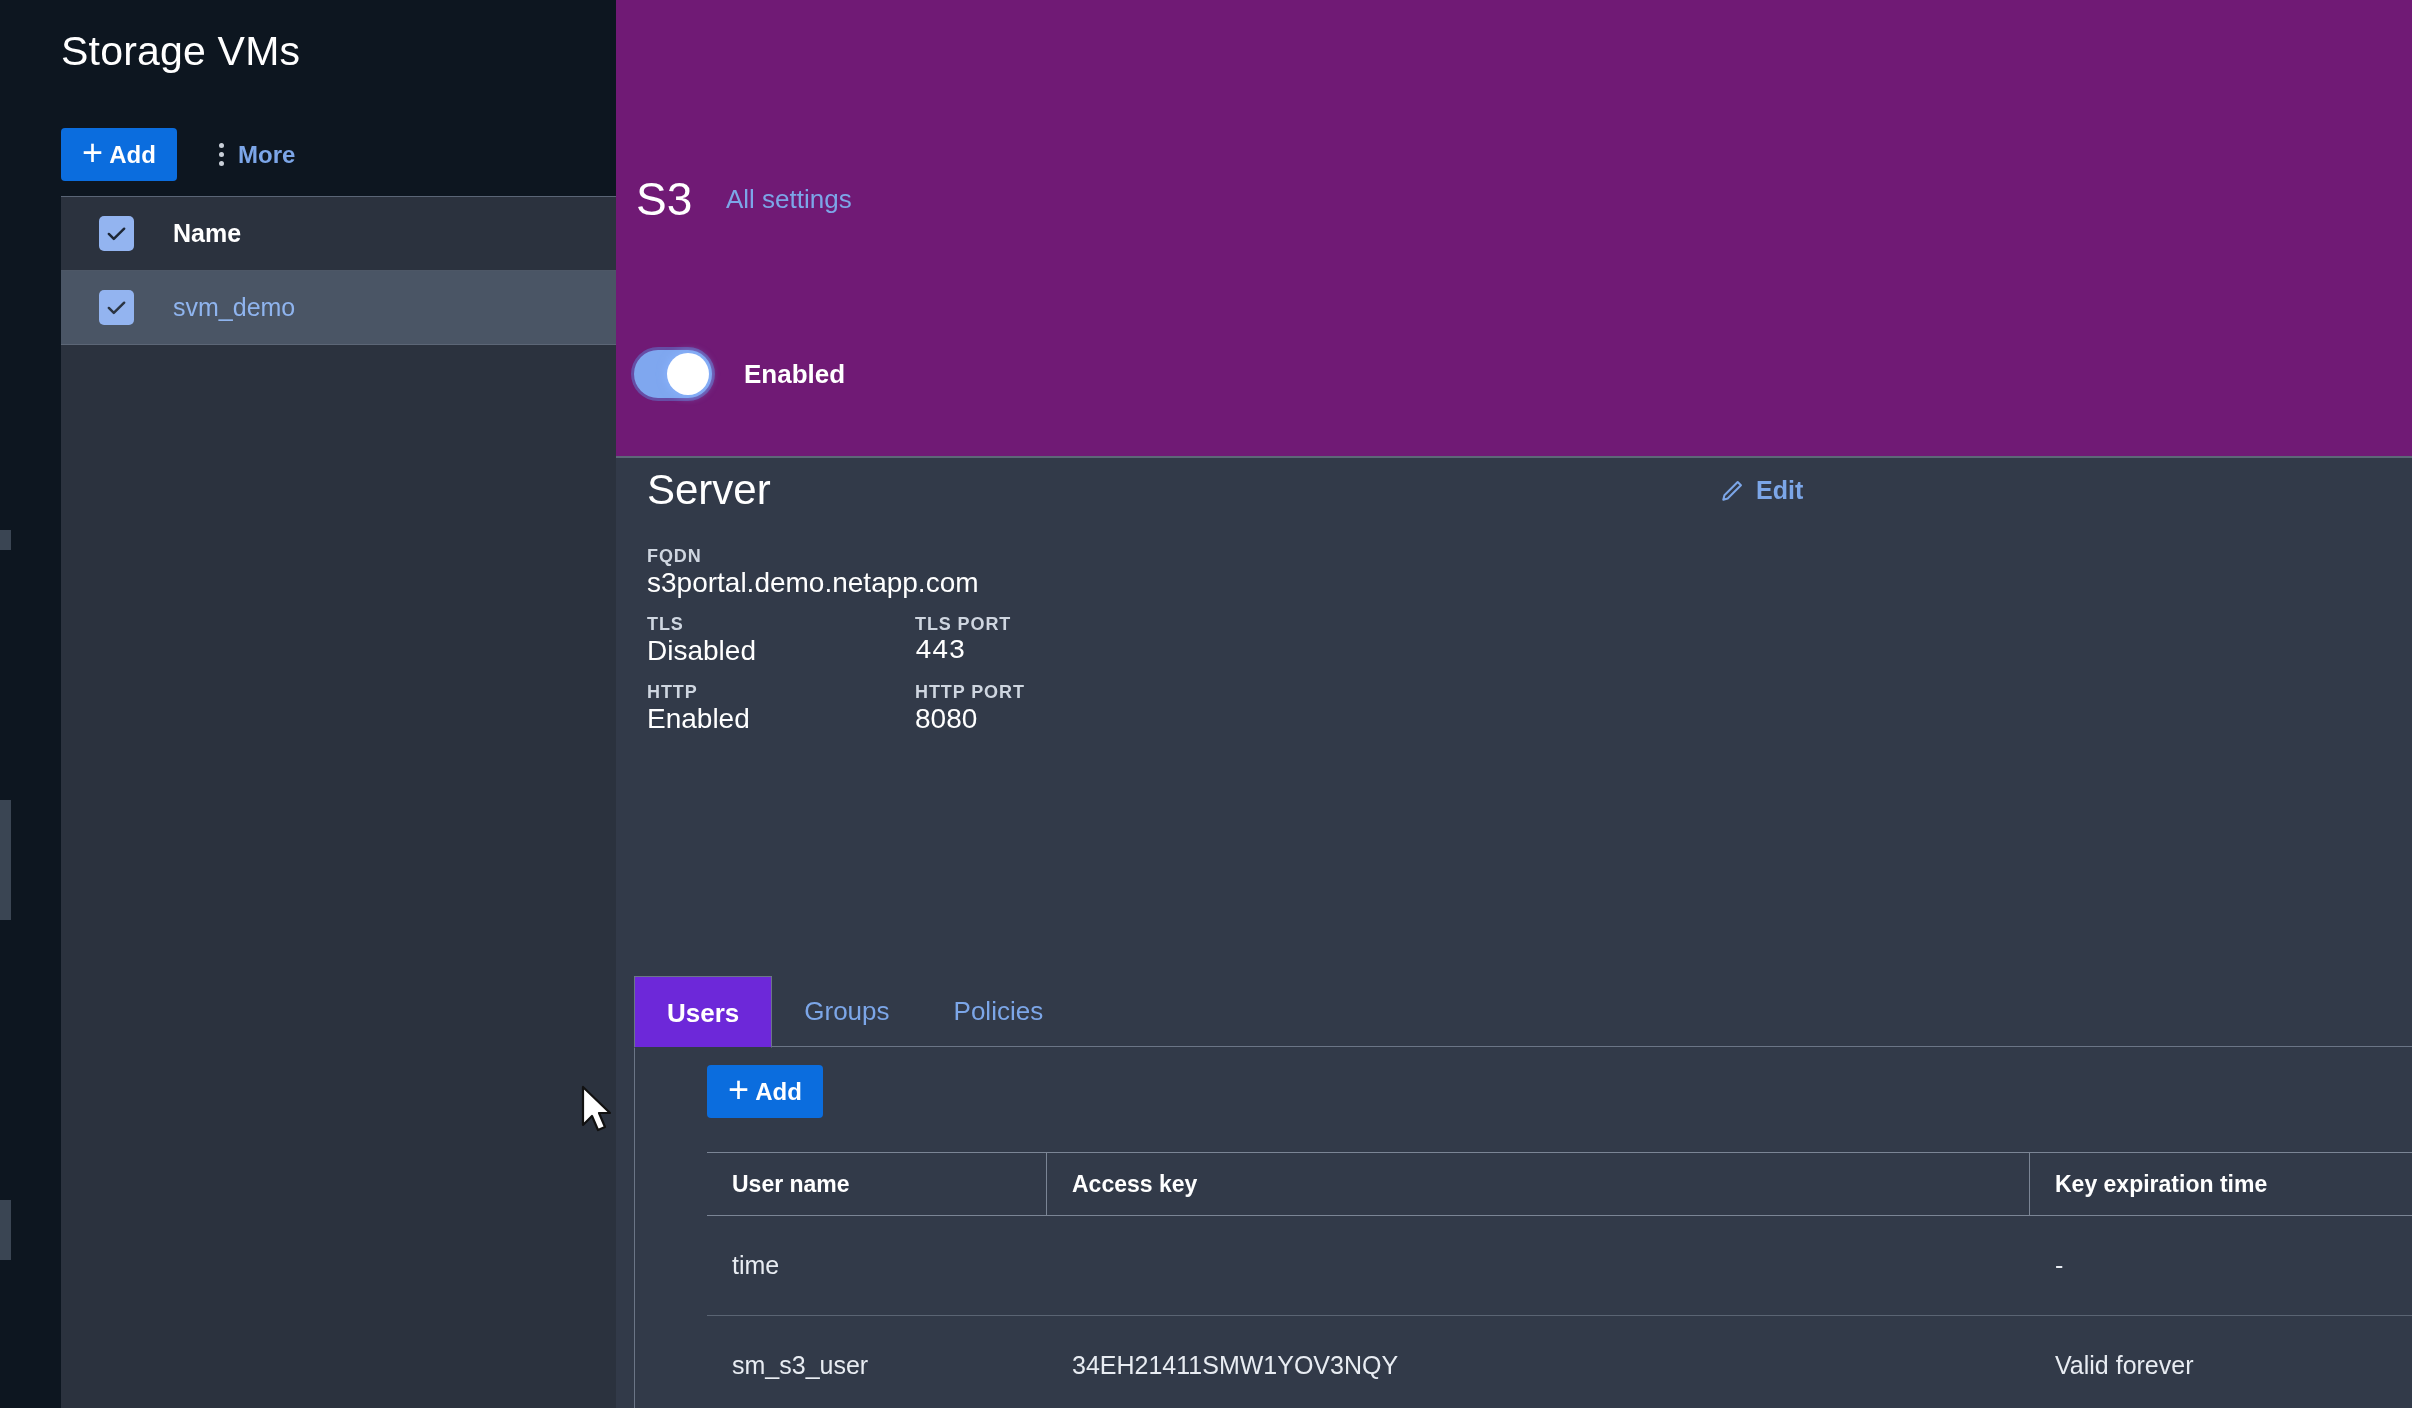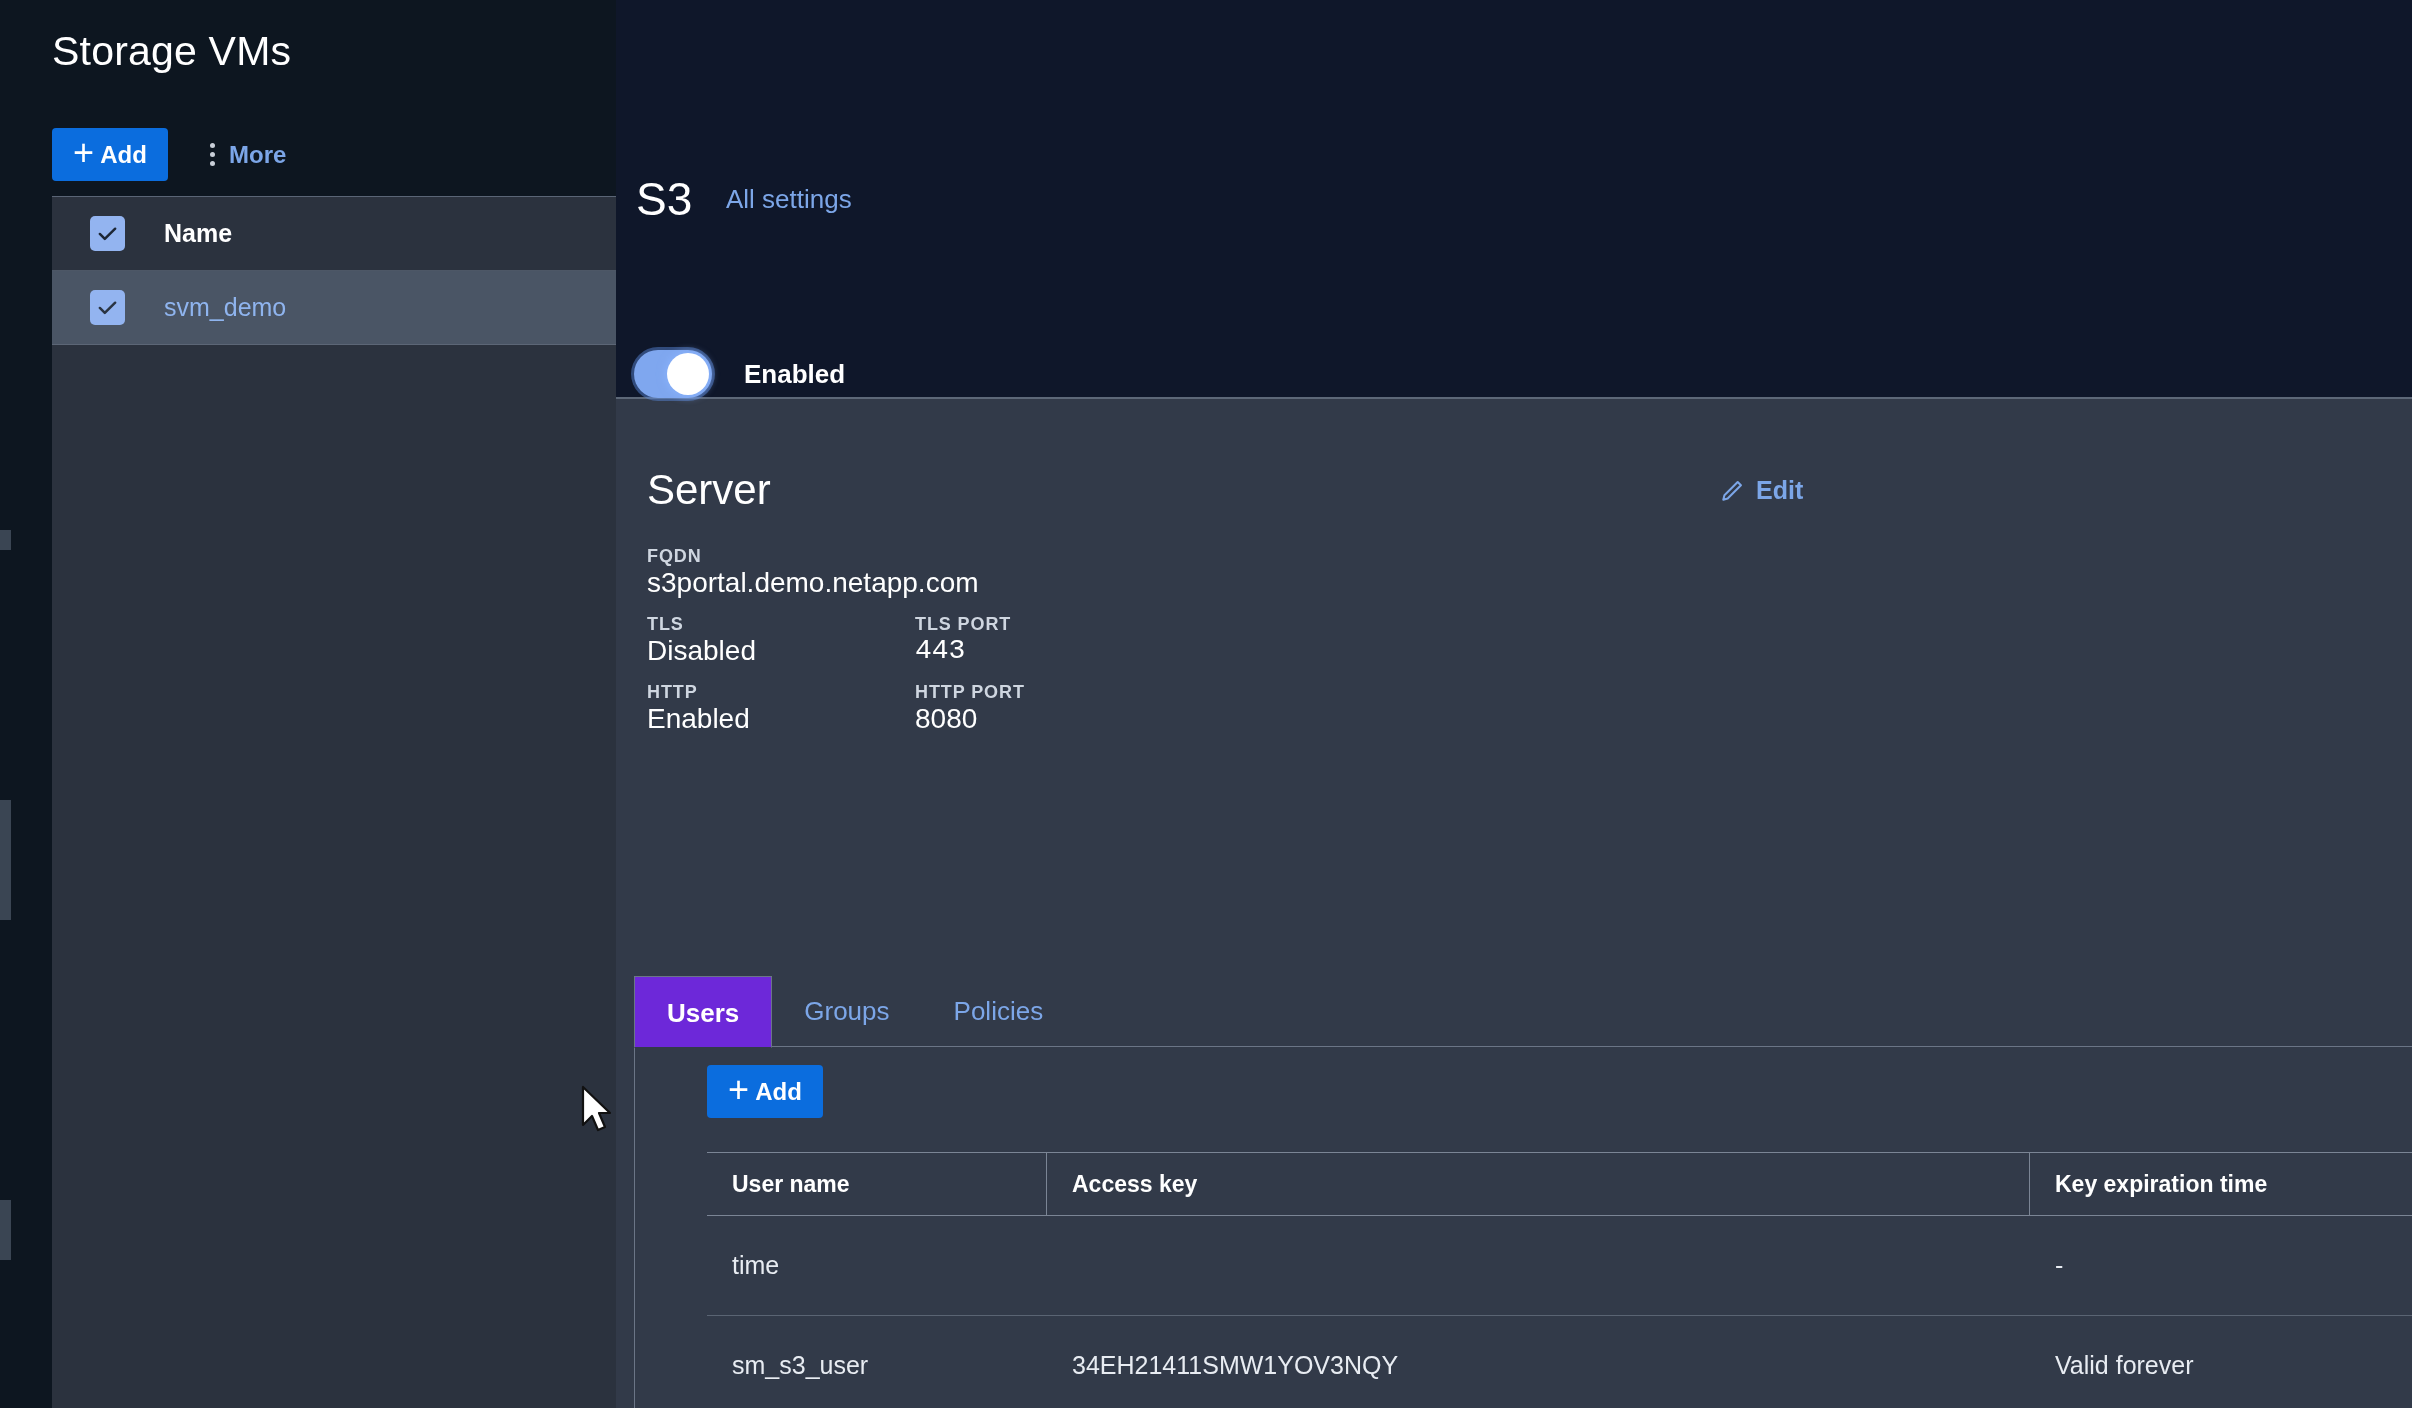--- a/index.html
+++ b/index.html
@@ -14,21 +14,21 @@
   
   .left-rail {
     position: absolute; left: 0; top: 0; width: 16px; height: 1408px;
     background: #0d1620;
   }
   .left-rail .seg {
     position: absolute; left: 0; width: 11px; background: #3a4553;
   }
 
   .left-pane {
-    position: absolute; left: 16px; top: 0; width: 600px; height: 1408px;
+    position: absolute; left: 25px; top: 0; width: 600px; height: 1408px;
     background: #0d1620;
   }
 
   .page-title {
     position: absolute; left: 36px; top: 28px;
     font-size: 41px; font-weight: 400; color: #ffffff;
     letter-spacing: .2px;
   }
 
   .toolbar { position: absolute; left: 36px; top: 128px; display: flex; align-items: center; }
@@ -61,22 +61,22 @@
   }
   .cb svg { width: 23px; height: 23px; display: block; }
   .svm-row .label { margin-left: 39px; font-size: 25px; }
   .svm-row.header .label { color: #ffffff; font-weight: 700; }
   .svm-row.selected .label { color: #8fb4ee; font-weight: 400; }
 
   
   .main { position: absolute; left: 616px; top: 0; width: 1796px; height: 1408px; background: #323a49; }
 
   .s3-header {
-    position: absolute; left: 0; top: 0; width: 1796px; height: 399px;
-    background: #0f172a; border-bottom: 2px solid #5d6878;
+    position: absolute; left: 0; top: 0; width: 1796px; height: 458px;
+    background: #701a75; border-bottom: 2px solid #5d6878;
   }
   .s3-title { position: absolute; left: 20px; top: 199px; font-size: 46px; color: #ffffff; transform: translateY(-50%); }
   .all-settings { position: absolute; left: 110px; top: 199px; transform: translateY(-50%);
     font-size: 26px; color: #7ca6e8; cursor: pointer; }
 
   .toggle-row { position: absolute; left: 18px; top: 350px; display: flex; align-items: center; }
   .toggle {
     width: 78px; height: 48px; border-radius: 24px; background: #7fa7ef;
     position: relative; cursor: pointer;
     box-shadow: 0 0 0 3px rgba(90,140,225,.45);

